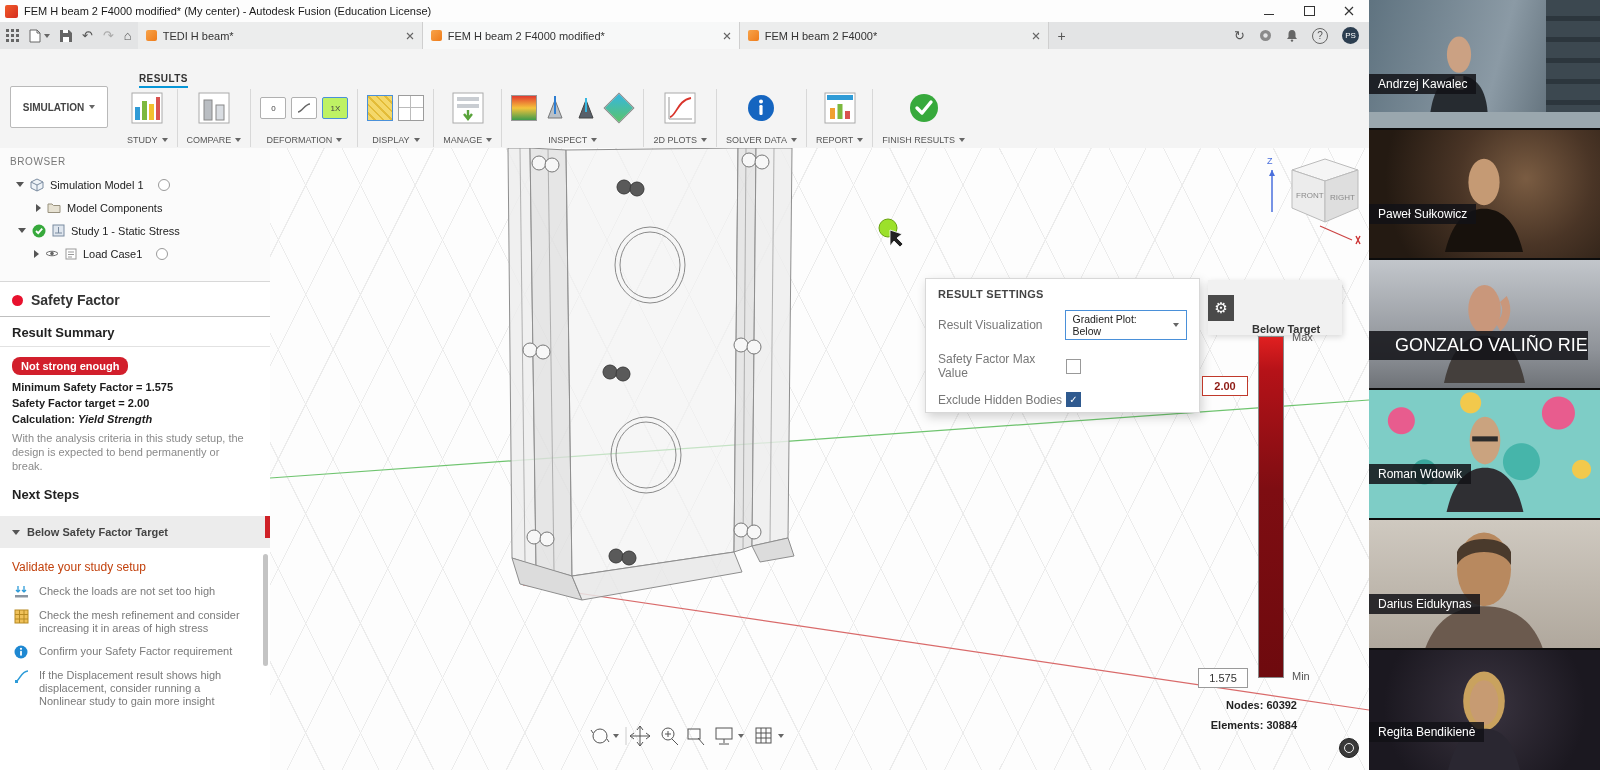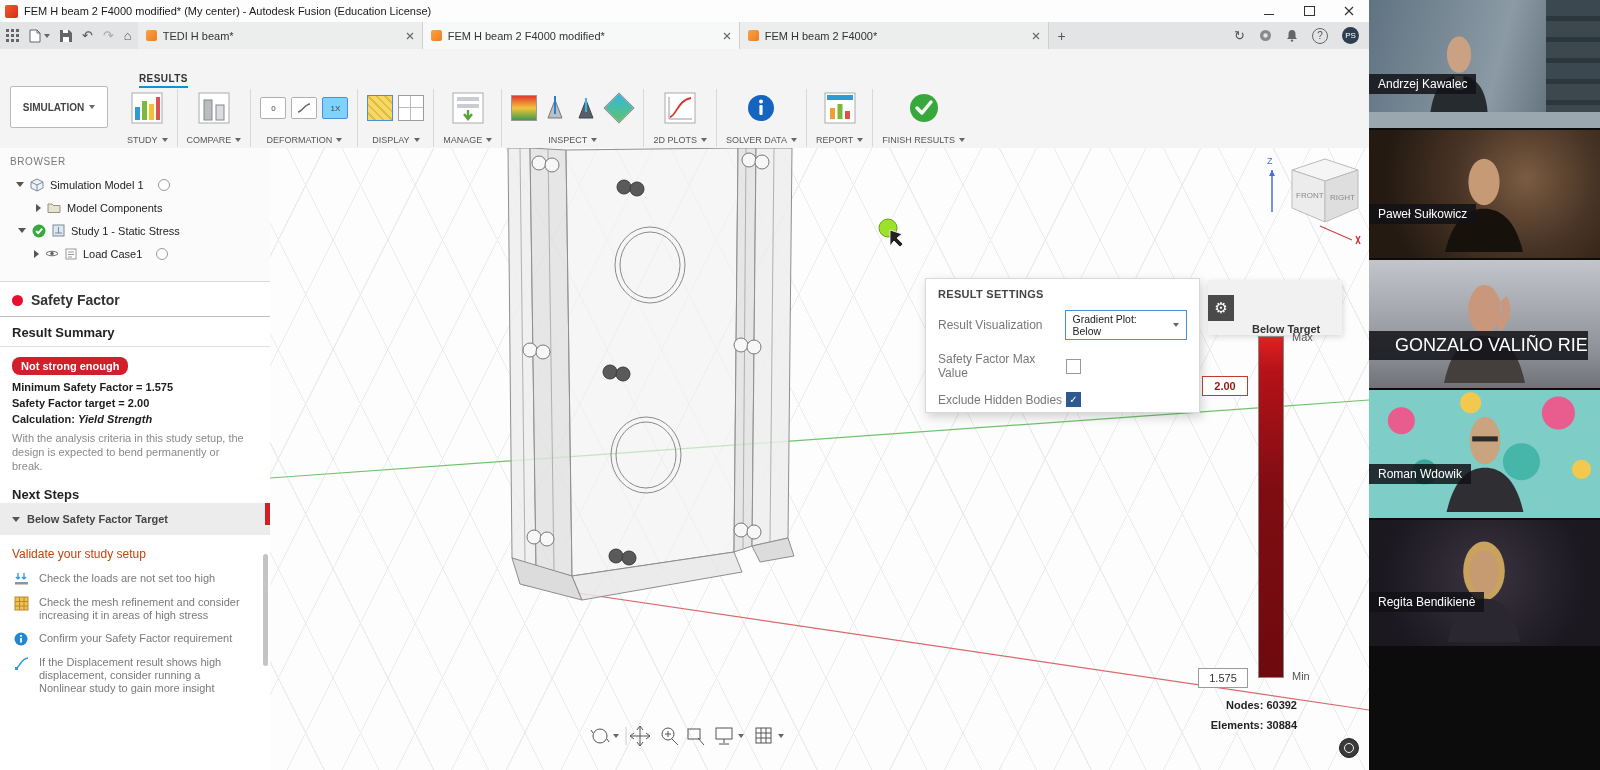--- a/index.html
+++ b/index.html
@@ -39,21 +39,21 @@
   .toolbar{position:absolute;left:0;top:49px;width:1369px;height:99px;background:#f4f4f4;border-bottom:1px solid #cfcfcf;}
   .sim-select{position:absolute;left:10px;top:37px;width:96px;height:40px;background:#fff;border:1px solid #b9b9b9;border-radius:2px;display:flex;align-items:center;justify-content:center;gap:5px;font-size:10px;font-weight:bold;color:#444;cursor:pointer;}
   .context-label{position:absolute;left:139px;top:24px;font-size:10px;font-weight:bold;color:#333;letter-spacing:.4px;border-bottom:2px solid #0696d7;padding-bottom:2px;}
   .groups{position:absolute;left:118px;top:38px;display:flex;align-items:flex-start;}
   .tgroup{display:flex;flex-direction:column;align-items:center;padding:0 9px;cursor:pointer;}
   .ticons{height:42px;display:flex;align-items:center;gap:5px;}
   .tlabel{font-size:9px;color:#555;display:flex;align-items:center;gap:4px;margin-top:6px;white-space:nowrap;}
   .tdiv{width:1px;height:58px;background:#d8d8d8;margin-top:2px;}
   .caret{width:0;height:0;border-left:3px solid transparent;border-right:3px solid transparent;border-top:4px solid #666;}
   .mini-btn{width:24px;height:20px;background:#fff;border:1px solid #b0b0b0;border-radius:2px;display:flex;align-items:center;justify-content:center;font-size:8px;color:#444;}
-  .mini-btn.sel{border-color:#4a90d9;background:#7dd3fc;align-items:center;}
+  .mini-btn.sel{border-color:#4a90d9;background:#bef264;align-items:center;}
   .di-yellow{width:24px;height:24px;border:1px solid #4a90d9;background:repeating-linear-gradient(45deg,#f4d86a 0 4px,#e3bc38 4px 6px);}
   .di-grid{width:24px;height:24px;border:1px solid #9c9c9c;background:
     linear-gradient(#bbb,#bbb) 11px 0/1px 100% no-repeat,
     linear-gradient(#bbb,#bbb) 0 11px/100% 1px no-repeat,#fff;}
   .insp-grad{width:24px;height:24px;border:1px solid #999;background:linear-gradient(180deg,#e23a2e,#f5c33b 50%,#3f9b4c);}
   .insp-diamond{width:20px;height:20px;background:linear-gradient(135deg,#35b6e0,#5cc46a);transform:rotate(45deg);margin:0 4px;border:1px solid #888;}
 
   
   .left-panel{position:absolute;left:0;top:148px;width:270px;height:622px;background:#fff;border-right:1px solid #c9c9c9;overflow:hidden;}
   .browser-section{height:133px;background:#fbfbfb;border-bottom:1px solid #d8d8d8;}
@@ -64,21 +64,21 @@
   .radio{width:10px;height:10px;border:1px solid #9a9a9a;border-radius:50%;background:#fff;margin-left:8px;}
   .t-ic{flex:0 0 auto;display:flex;}
 
   .sf-title-row{display:flex;align-items:center;gap:8px;padding:10px 12px 8px;border-bottom:1px solid #bfbfbf;}
   .red-dot{width:11px;height:11px;border-radius:50%;background:#e8112d;}
   .sf-title{font-size:14px;font-weight:bold;color:#333;}
   .rs-header{font-size:13px;font-weight:bold;color:#222;padding:8px 12px 6px;border-bottom:1px solid #e2e2e2;}
   .badge{display:inline-block;margin:10px 12px 4px;background:#d21f2c;color:#fff;font-size:11px;font-weight:bold;padding:3px 9px;border-radius:8px;}
   .sf-line{font-size:11px;font-weight:bold;color:#1c1c1c;padding:1px 12px;line-height:14px;}
   .sf-para{font-size:11px;color:#8a8a8a;margin:4px 12px 0;line-height:14px;width:232px;}
-  .ns-header{font-size:13px;font-weight:bold;color:#222;padding:14px 12px 1px;}
+  .ns-header{font-size:13px;font-weight:bold;color:#222;padding:14px 12px 14px;}
   .below-row{position:relative;height:32px;background:#ececec;display:flex;align-items:center;gap:7px;padding:0 12px;font-size:11px;font-weight:bold;color:#444;cursor:pointer;}
   .red-notch{position:absolute;right:0;top:0;width:5px;height:22px;background:#cf2127;}
   .validate{font-size:12px;font-weight:normal;color:#c2410c;padding:12px 12px 6px;}
   .chk{display:flex;gap:9px;padding:5px 12px;font-size:11px;color:#7a7a7a;line-height:13px;}
   .chk .txt{width:205px;}
   .chk-icon{flex:0 0 18px;display:flex;justify-content:center;}
   .sf-scroll{position:absolute;right:2px;top:406px;width:5px;height:112px;background:#c4c4c4;border-radius:3px;}
 
   
   .viewport{position:absolute;left:270px;top:148px;width:1099px;height:622px;background-color:#fdfdfd;overflow:hidden;cursor:default;
@@ -711,20 +711,28 @@
 
   <div class="vtile vt4">
     <svg class="sil" style="left:52px;top:20px;width:128px;height:102px" viewBox="0 0 100 60" preserveAspectRatio="none">
       <ellipse cx="50" cy="18" rx="12" ry="14" fill="#caa37f"></ellipse>
       <line x1="40" y1="17" x2="60" y2="17" stroke="#2b2b2b" stroke-width="3"></line>
       <path d="M20,60 C26,40 38,34 50,34 C62,34 74,40 80,60 Z" fill="#2f2f33"></path>
     </svg>
     <div class="vname">Roman Wdowik</div>
   </div>
 
+  <div class="vtile vt5">
+    <svg class="sil" style="left:25px;top:6px;width:180px;height:130px" viewBox="0 0 100 60" preserveAspectRatio="none">
+      <ellipse cx="50" cy="20" rx="15" ry="17" fill="#b8895f"></ellipse>
+      <path d="M35,12 C38,4 62,4 65,12 L65,18 C60,10 40,10 35,18 Z" fill="#4a3a2c"></path>
+      <path d="M16,60 C22,42 36,37 50,37 C64,37 78,42 84,60 Z" fill="#6b5a4e"></path>
+    </svg>
+    <div class="vname">Darius Eidukynas</div>
+  </div>
 
   <div class="vtile vt6">
     <svg class="sil" style="left:50px;top:18px;width:130px;height:104px" viewBox="0 0 100 60" preserveAspectRatio="none">
       <ellipse cx="50" cy="19" rx="16" ry="17" fill="#c9a25e"></ellipse>
       <ellipse cx="50" cy="20" rx="11" ry="13" fill="#c79b72"></ellipse>
       <path d="M22,60 C28,40 38,35 50,35 C62,35 72,40 78,60 Z" fill="#2a2731"></path>
     </svg>
     <div class="vname">Regita Bendikienė</div>
   </div>
 

